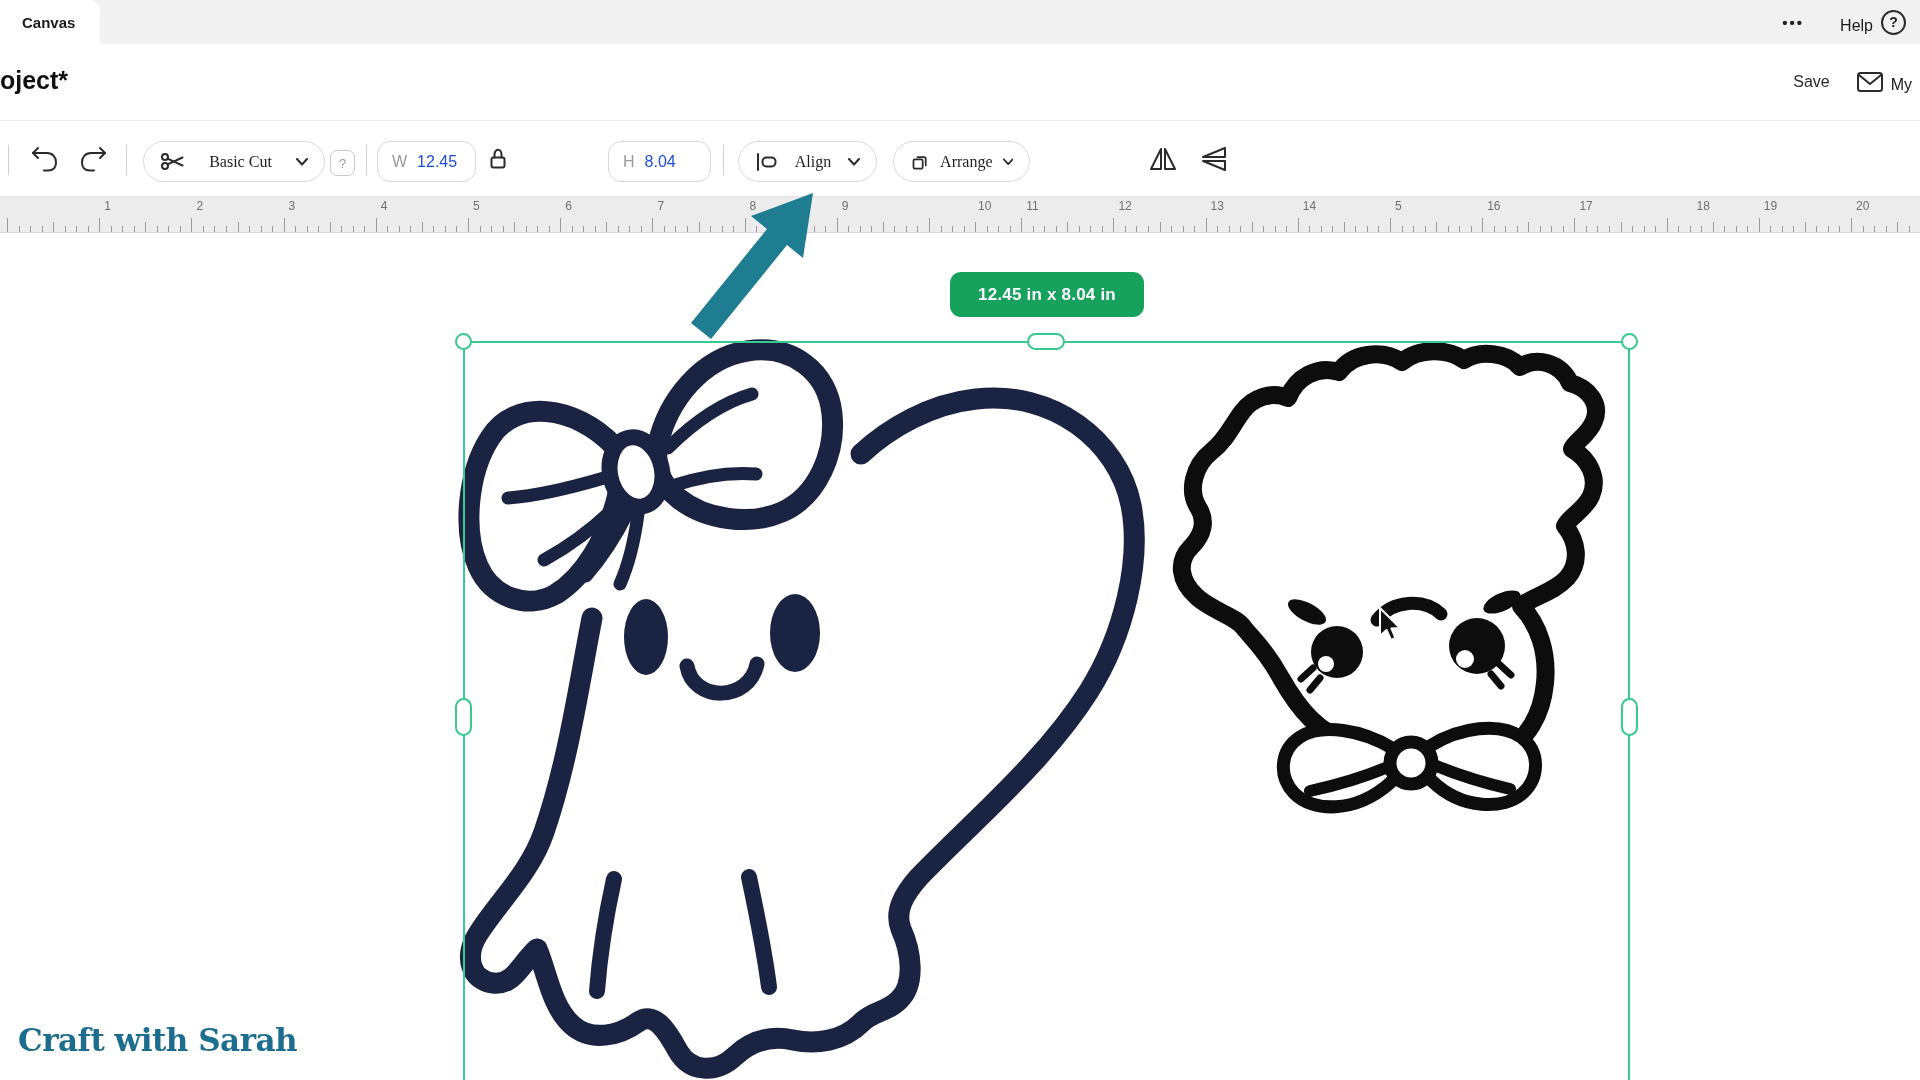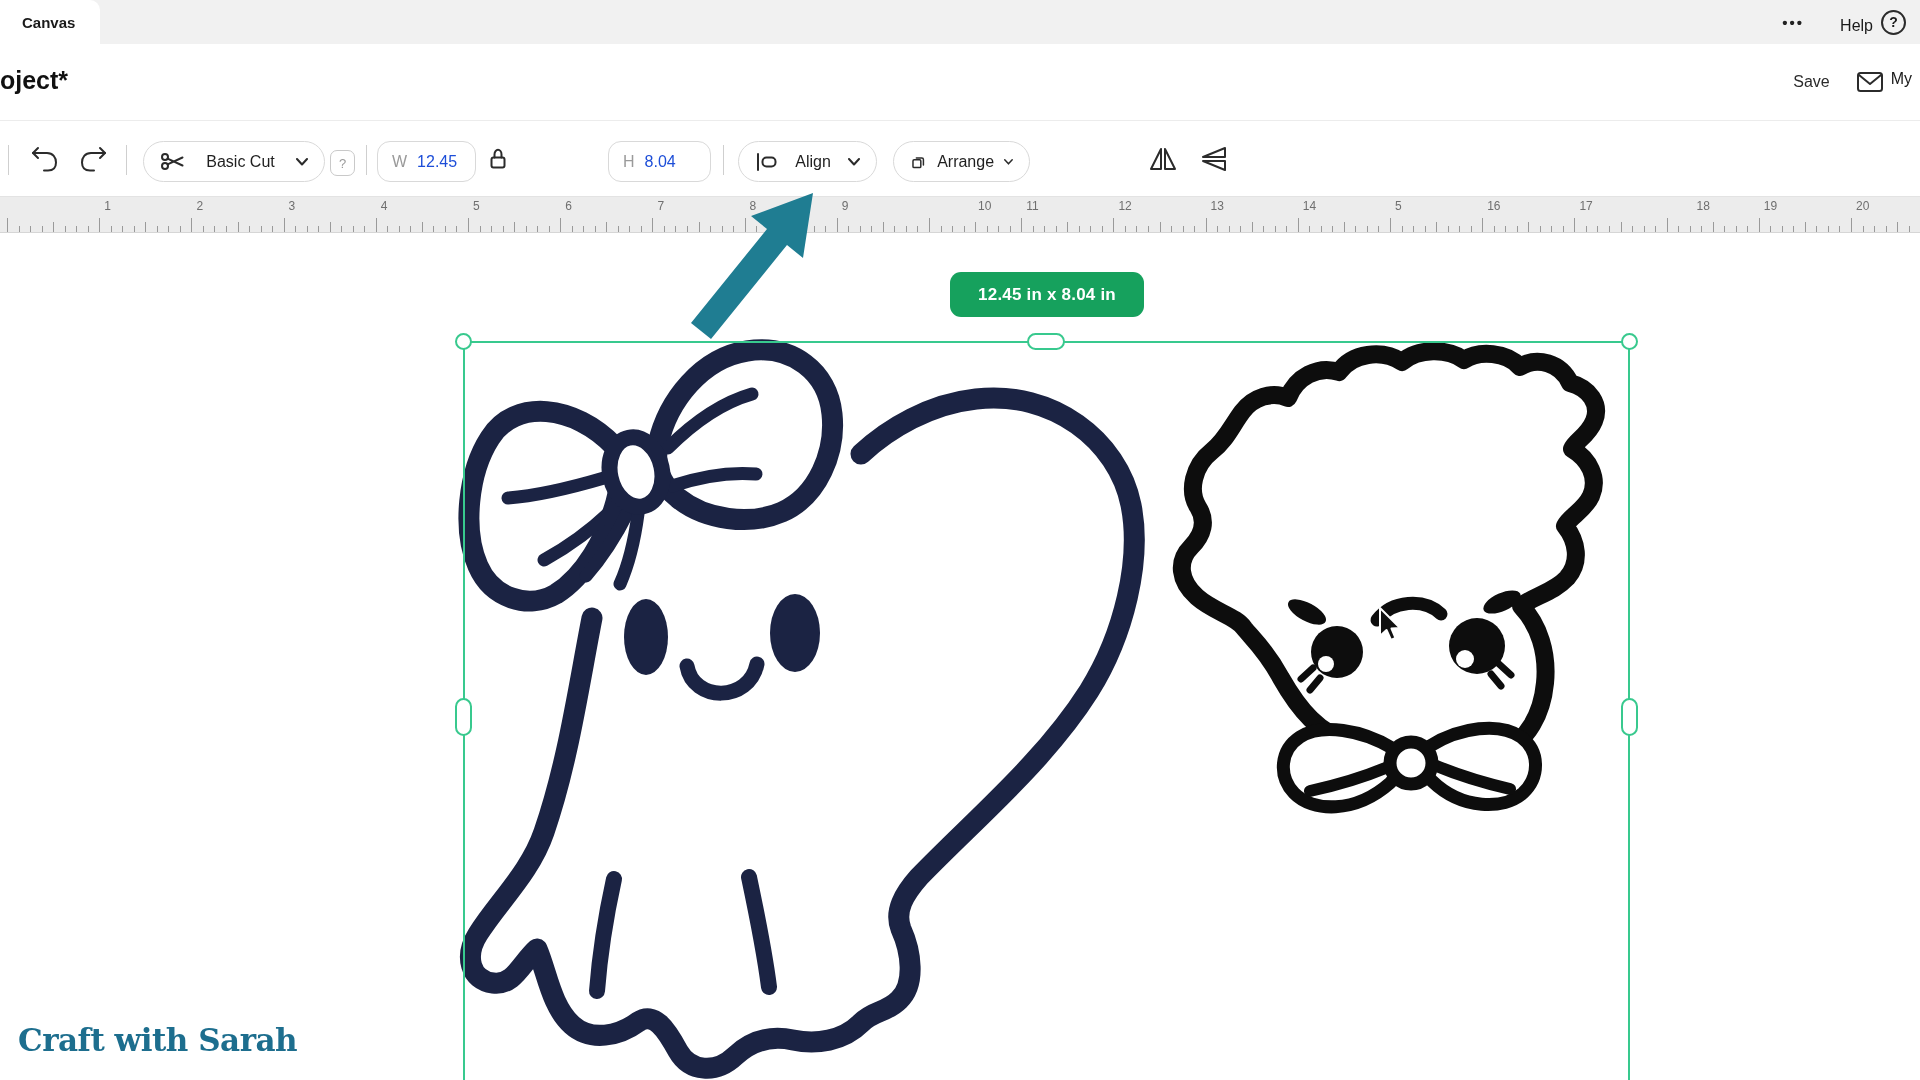--- a/index.html
+++ b/index.html
@@ -20,29 +20,29 @@
   .more-dots{font-size:15px;font-weight:700;letter-spacing:2px;color:#222;cursor:default;}
   .help-wrap{display:flex;align-items:flex-end;gap:8px;font-size:16px;color:#1a1a1a;}
   .help-circle{width:25px;height:25px;border:2px solid #2b2b2b;border-radius:50%;
     display:flex;align-items:center;justify-content:center;font-size:14px;font-weight:700;}
 
   
   .titlerow{position:absolute;left:0;top:44px;width:1920px;height:76px;background:#fff;}
   .project-title{position:absolute;left:0;top:22px;font-size:25px;font-weight:700;color:#111;}
   .titlerow-right{position:absolute;right:8px;top:0;height:76px;display:flex;align-items:center;gap:26px;}
   .save-label{font-size:16px;color:#2b2b2b;}
-  .my-wrap{display:flex;align-items:flex-start;gap:7px;font-size:16px;color:#1a1a1a;}
+  .my-wrap{display:flex;align-items:flex-end;gap:7px;font-size:16px;color:#1a1a1a;}
 
   
   .toolbar{position:absolute;left:0;top:120px;width:1920px;height:76px;background:#fff;border-top:1px solid #ececec;}
   .tdiv{position:absolute;top:24px;width:1px;height:30px;background:#cfcfcf;}
   .icon-btn{position:absolute;top:18px;width:38px;height:40px;display:flex;align-items:center;justify-content:center;border:none;background:none;cursor:pointer;}
   .pill{position:absolute;top:20px;height:41px;border:1px solid #d9d9d9;border-radius:21px;
     background:#fff;display:flex;align-items:center;gap:10px;padding:0 16px;font-size:16px;color:#1f1f1f;cursor:pointer;}
-  .pill .grow{flex:1;}
+  .pill .grow{flex:1;font-family:Liberation Serif, serif;}
   .field{position:absolute;top:20px;height:41px;border:1px solid #d9d9d9;border-radius:13px;
     background:#fff;display:flex;align-items:center;gap:10px;padding:0 14px;font-size:16px;}
   .field .flabel{color:#9a9a9a;}
   .field .fvalue{color:#1d4ed8;}
   .hint-btn{position:absolute;left:330px;top:29px;width:25px;height:26px;border:1.5px solid #c9c9c9;
     border-radius:7px;background:#fff;color:#9a9a9a;font-size:13px;display:flex;align-items:center;justify-content:center;cursor:pointer;}
 
   
   .ruler{position:absolute;left:0;top:196px;width:1920px;height:37px;background:#ececec;
     border-top:1px solid #e3e3e3;border-bottom:1px solid #d6d6d6;}

